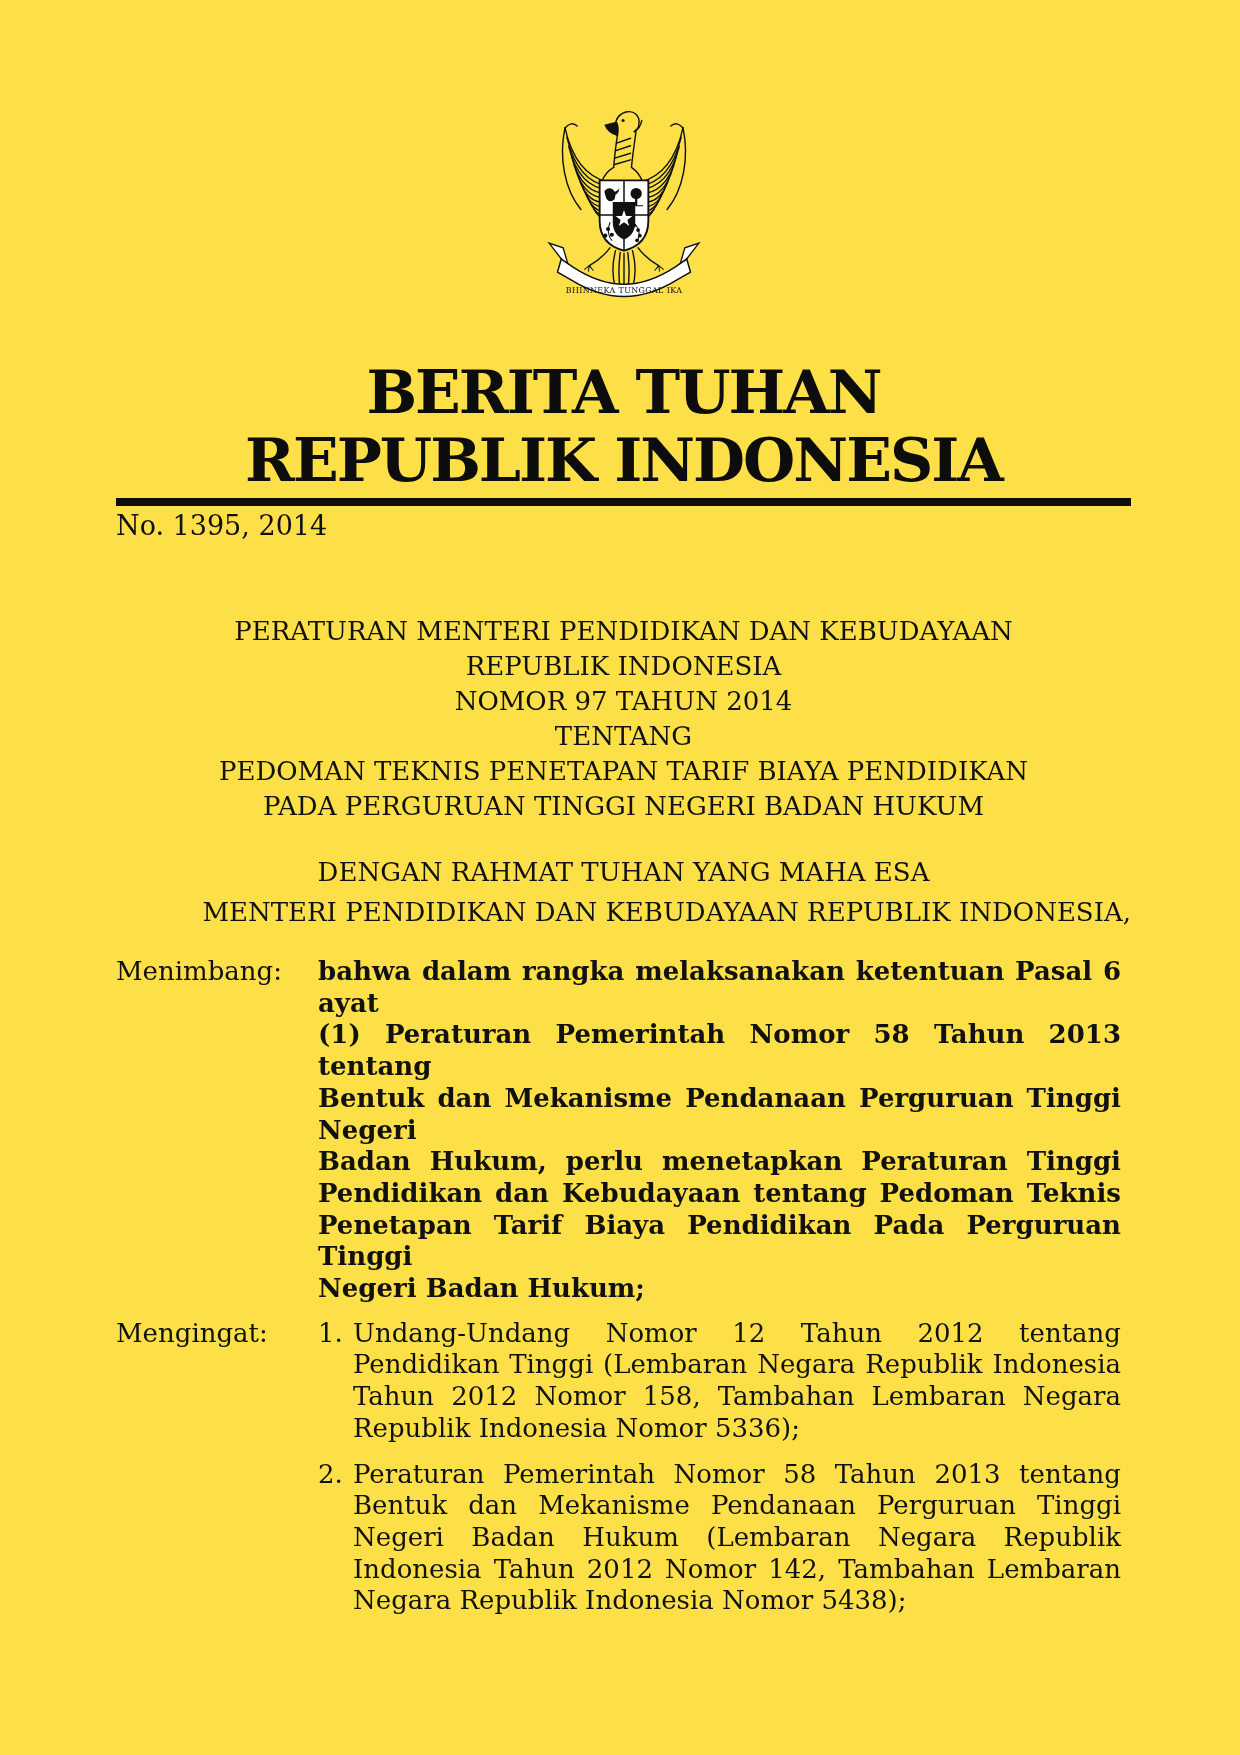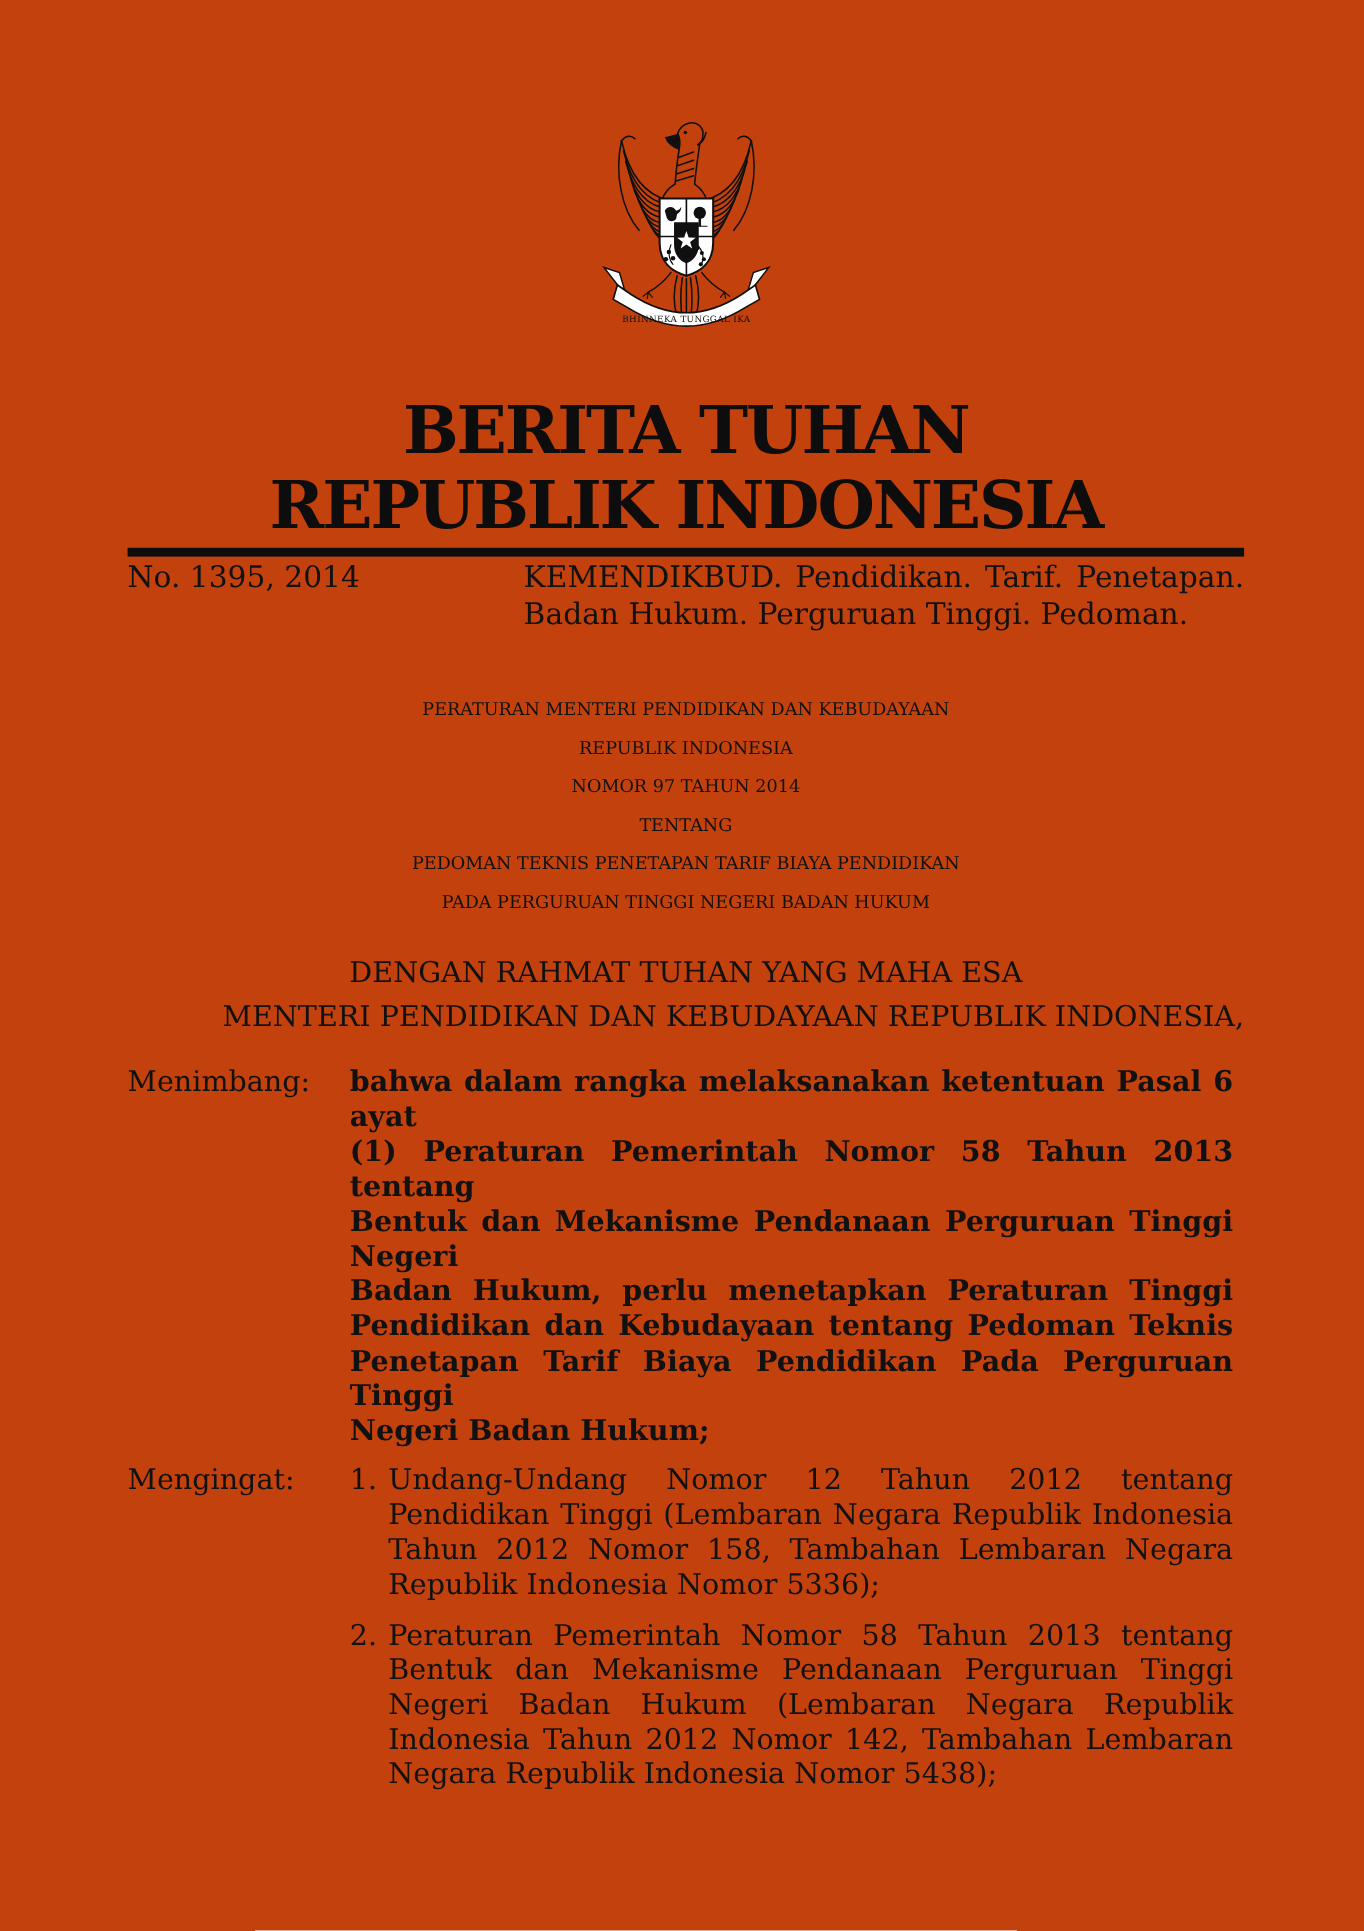--- a/index.html
+++ b/index.html
@@ -1,21 +1,21 @@
 <!DOCTYPE html>
 <html><head>
 <meta charset="utf-8">
 <style>
   * { margin: 0; padding: 0; box-sizing: border-box; }
   html, body { background: #ffffff; }
   .page {
     position: relative;
     width: 1240px;
     height: 1755px;
-    background: #c2410c;
+    background: #fde047;
     color: #111111;
     font-family: "DejaVu Serif", "Liberation Serif", serif;
     overflow: hidden;
   }
   .content {
     margin-left: 116px;
     width: 1015px;
   }
   .emblem-wrap {
     padding-top: 98px;
@@ -44,22 +44,22 @@
     font-size: 27px;
     line-height: 33px;
     gap: 12px;
   }
   .issue-no { white-space: nowrap; }
   .subject {
     margin-left: auto;
     width: 655px;
   }
   .reg-heading {
-    margin-top: 52px;
-    font-size: 16px;
+    margin-top: 72px;
+    font-size: 26px;
     line-height: 35px;
   }
   .centered .jline,
   .centered .jline-last {
     text-align: center;
     text-align-last: center;
   }
   .invocation {
     margin-top: 31px;
     text-align: center;
@@ -179,24 +179,20 @@
 
     <div class="gazette-title">
       <div>BERITA TUHAN</div>
       <div>REPUBLIK INDONESIA</div>
     </div>
 
     <div class="header-rule"></div>
 
     <div class="header-row">
       <div class="issue-no">No. 1395, 2014</div>
-      <div class="subject">
-          <div class="jline">KEMENDIKBUD. Pendidikan. Tarif. Penetapan.</div>
-          <div class="jline jline-last">Badan Hukum. Perguruan Tinggi. Pedoman.</div>
-        </div>
     </div>
 
     <div class="reg-heading centered">
         <div class="jline">PERATURAN MENTERI PENDIDIKAN DAN KEBUDAYAAN</div>
         <div class="jline">REPUBLIK INDONESIA</div>
         <div class="jline">NOMOR 97 TAHUN 2014</div>
         <div class="jline">TENTANG</div>
         <div class="jline">PEDOMAN TEKNIS PENETAPAN TARIF BIAYA PENDIDIKAN</div>
         <div class="jline jline-last">PADA PERGURUAN TINGGI NEGERI BADAN HUKUM</div>
       </div>

